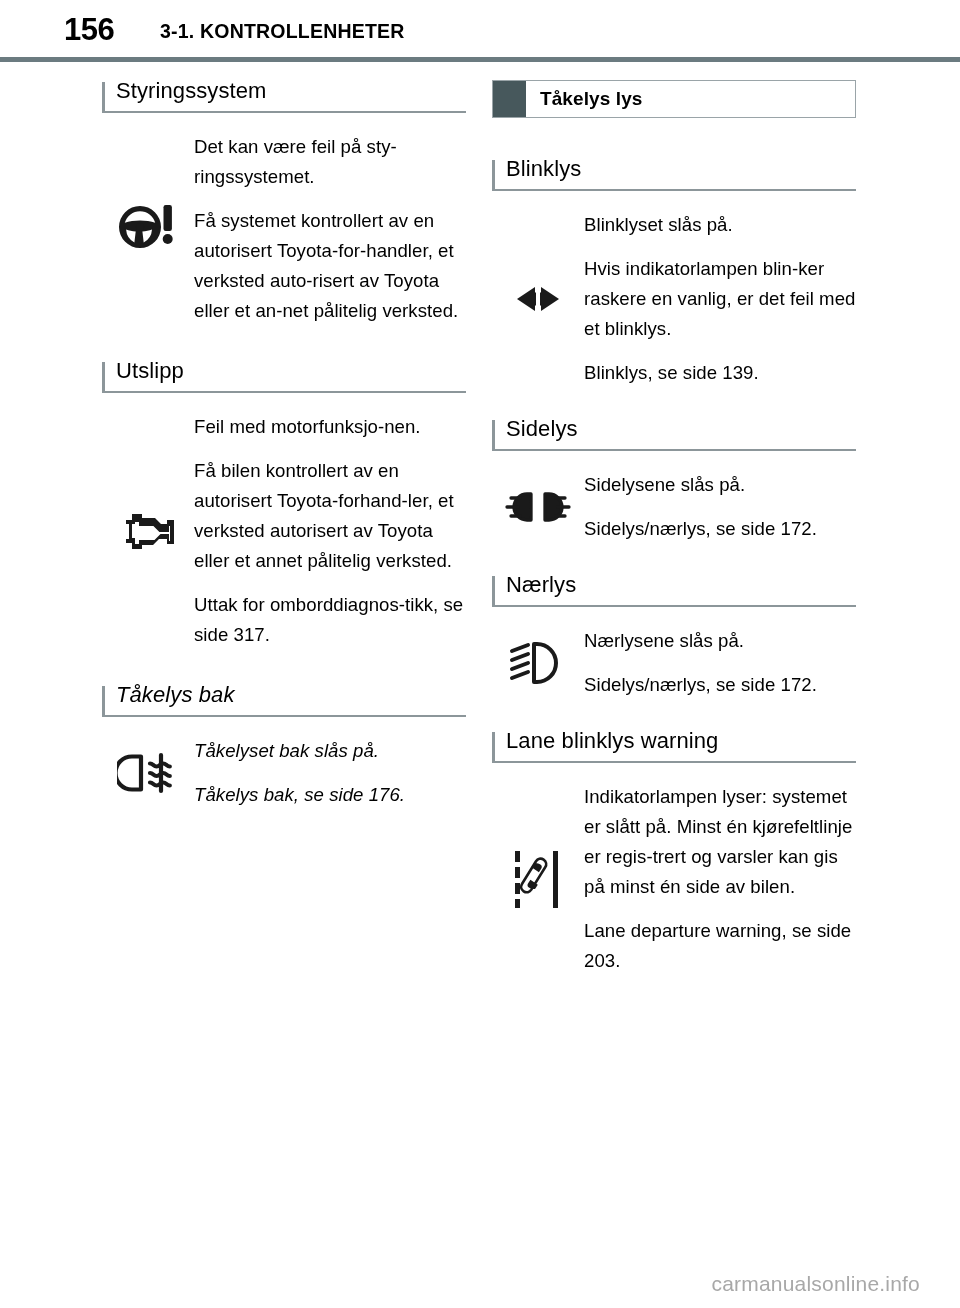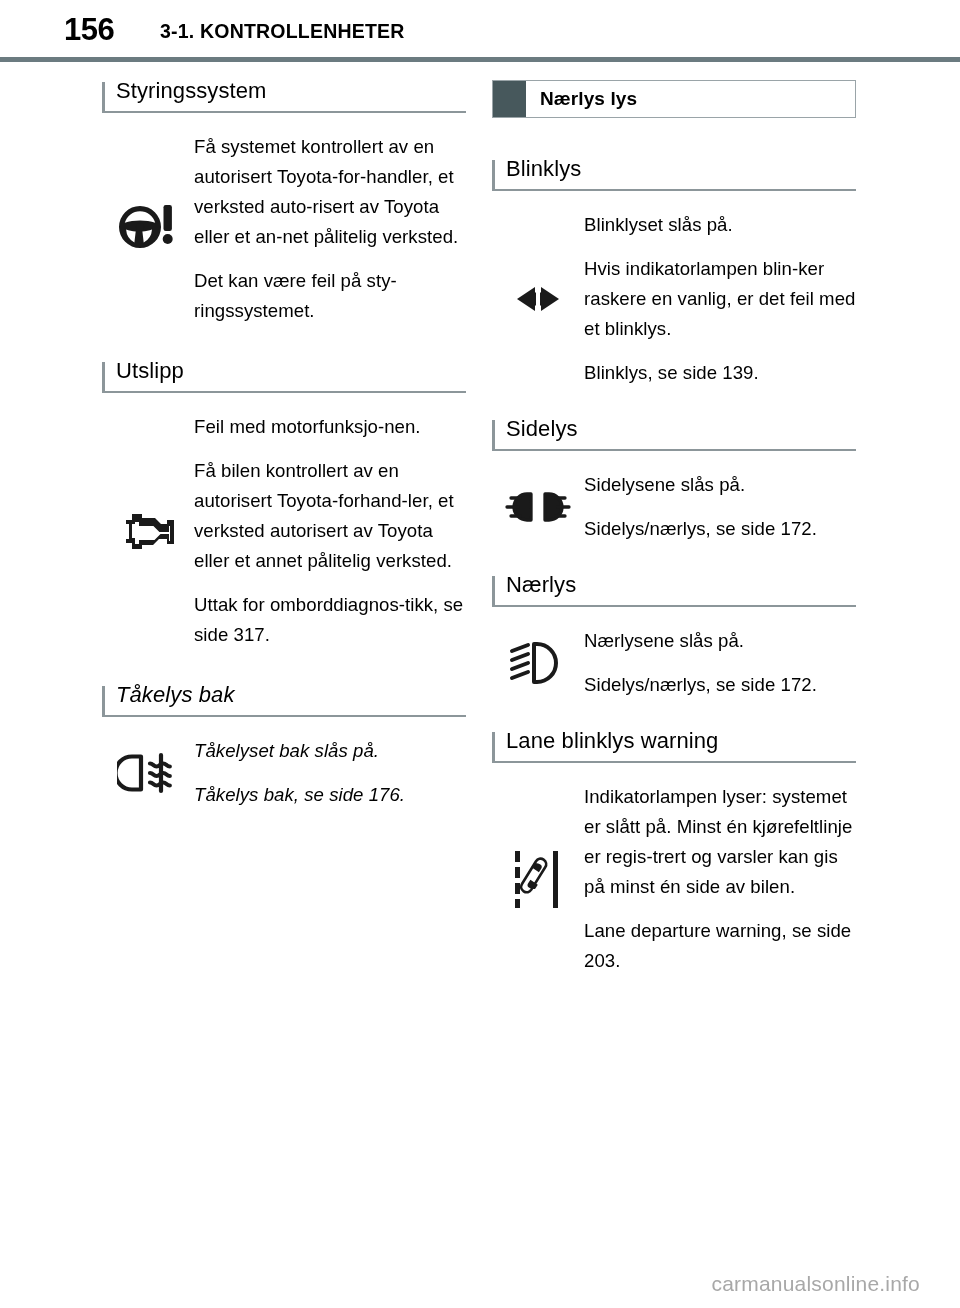--- a/index.html
+++ b/index.html
@@ -165,23 +165,23 @@
         <svg width="62" height="54" viewBox="0 0 62 54" aria-hidden="true">
           <g fill="#1a1a1a">
             <path d="M23 4a21 21 0 1 0 0 42 21 21 0 0 0 0-42zm0 5.2a15.8 15.8 0 0 1 15.2 11.6c-4.4-1.6-9.8-2.4-15.2-2.4s-10.8.8-15.2 2.4A15.8 15.8 0 0 1 23 9.2zM9.1 27.4c2.9 1 6.2 1.7 9.6 2l-1.3 11a15.9 15.9 0 0 1-8.3-13zm17.6 13-1.3-11c3.4-.3 6.7-1 9.6-2a15.9 15.9 0 0 1-8.3 13z"></path>
             <circle cx="23" cy="25" r="4.1"></circle>
             <rect x="46.5" y="3" width="8.4" height="26" rx="2.2"></rect>
             <circle cx="50.7" cy="37" r="5"></circle>
           </g>
         </svg>
       </div>
       <div class="entry-body">
-        <p class="para">Få systemet kontrollert av en autorisert Toyota-for-handler, et verksted auto-risert av Toyota eller et an-net pålitelig verksted.</p>
         <p class="para">Det kan være feil på sty-
 ringssystemet.</p>
+        <p class="para">Få systemet kontrollert av en autorisert Toyota-for-handler, et verksted auto-risert av Toyota eller et an-net pålitelig verksted.</p>
       </div>
     </div>
   </div>
 
   <div class="section" style="margin-top:34px;">
     <div class="sec-head">
       <div class="sec-title">Utslipp</div>
     </div>
     <div class="entry">
       <div class="entry-icon">
@@ -219,21 +219,21 @@
       </div>
     </div>
   </div>
 
 </div>
 
 <div class="column col-right">
 
   <div class="banner">
     <div class="banner-block"></div>
-    <div class="banner-label">Nærlys lys</div>
+    <div class="banner-label">Tåkelys lys</div>
   </div>
 
   <div class="section">
     <div class="sec-head">
       <div class="sec-title">Blinklys</div>
     </div>
     <div class="entry">
       <div class="entry-icon">
         <svg width="66" height="34" viewBox="0 0 66 34" aria-hidden="true">
           <g fill="#1a1a1a">

